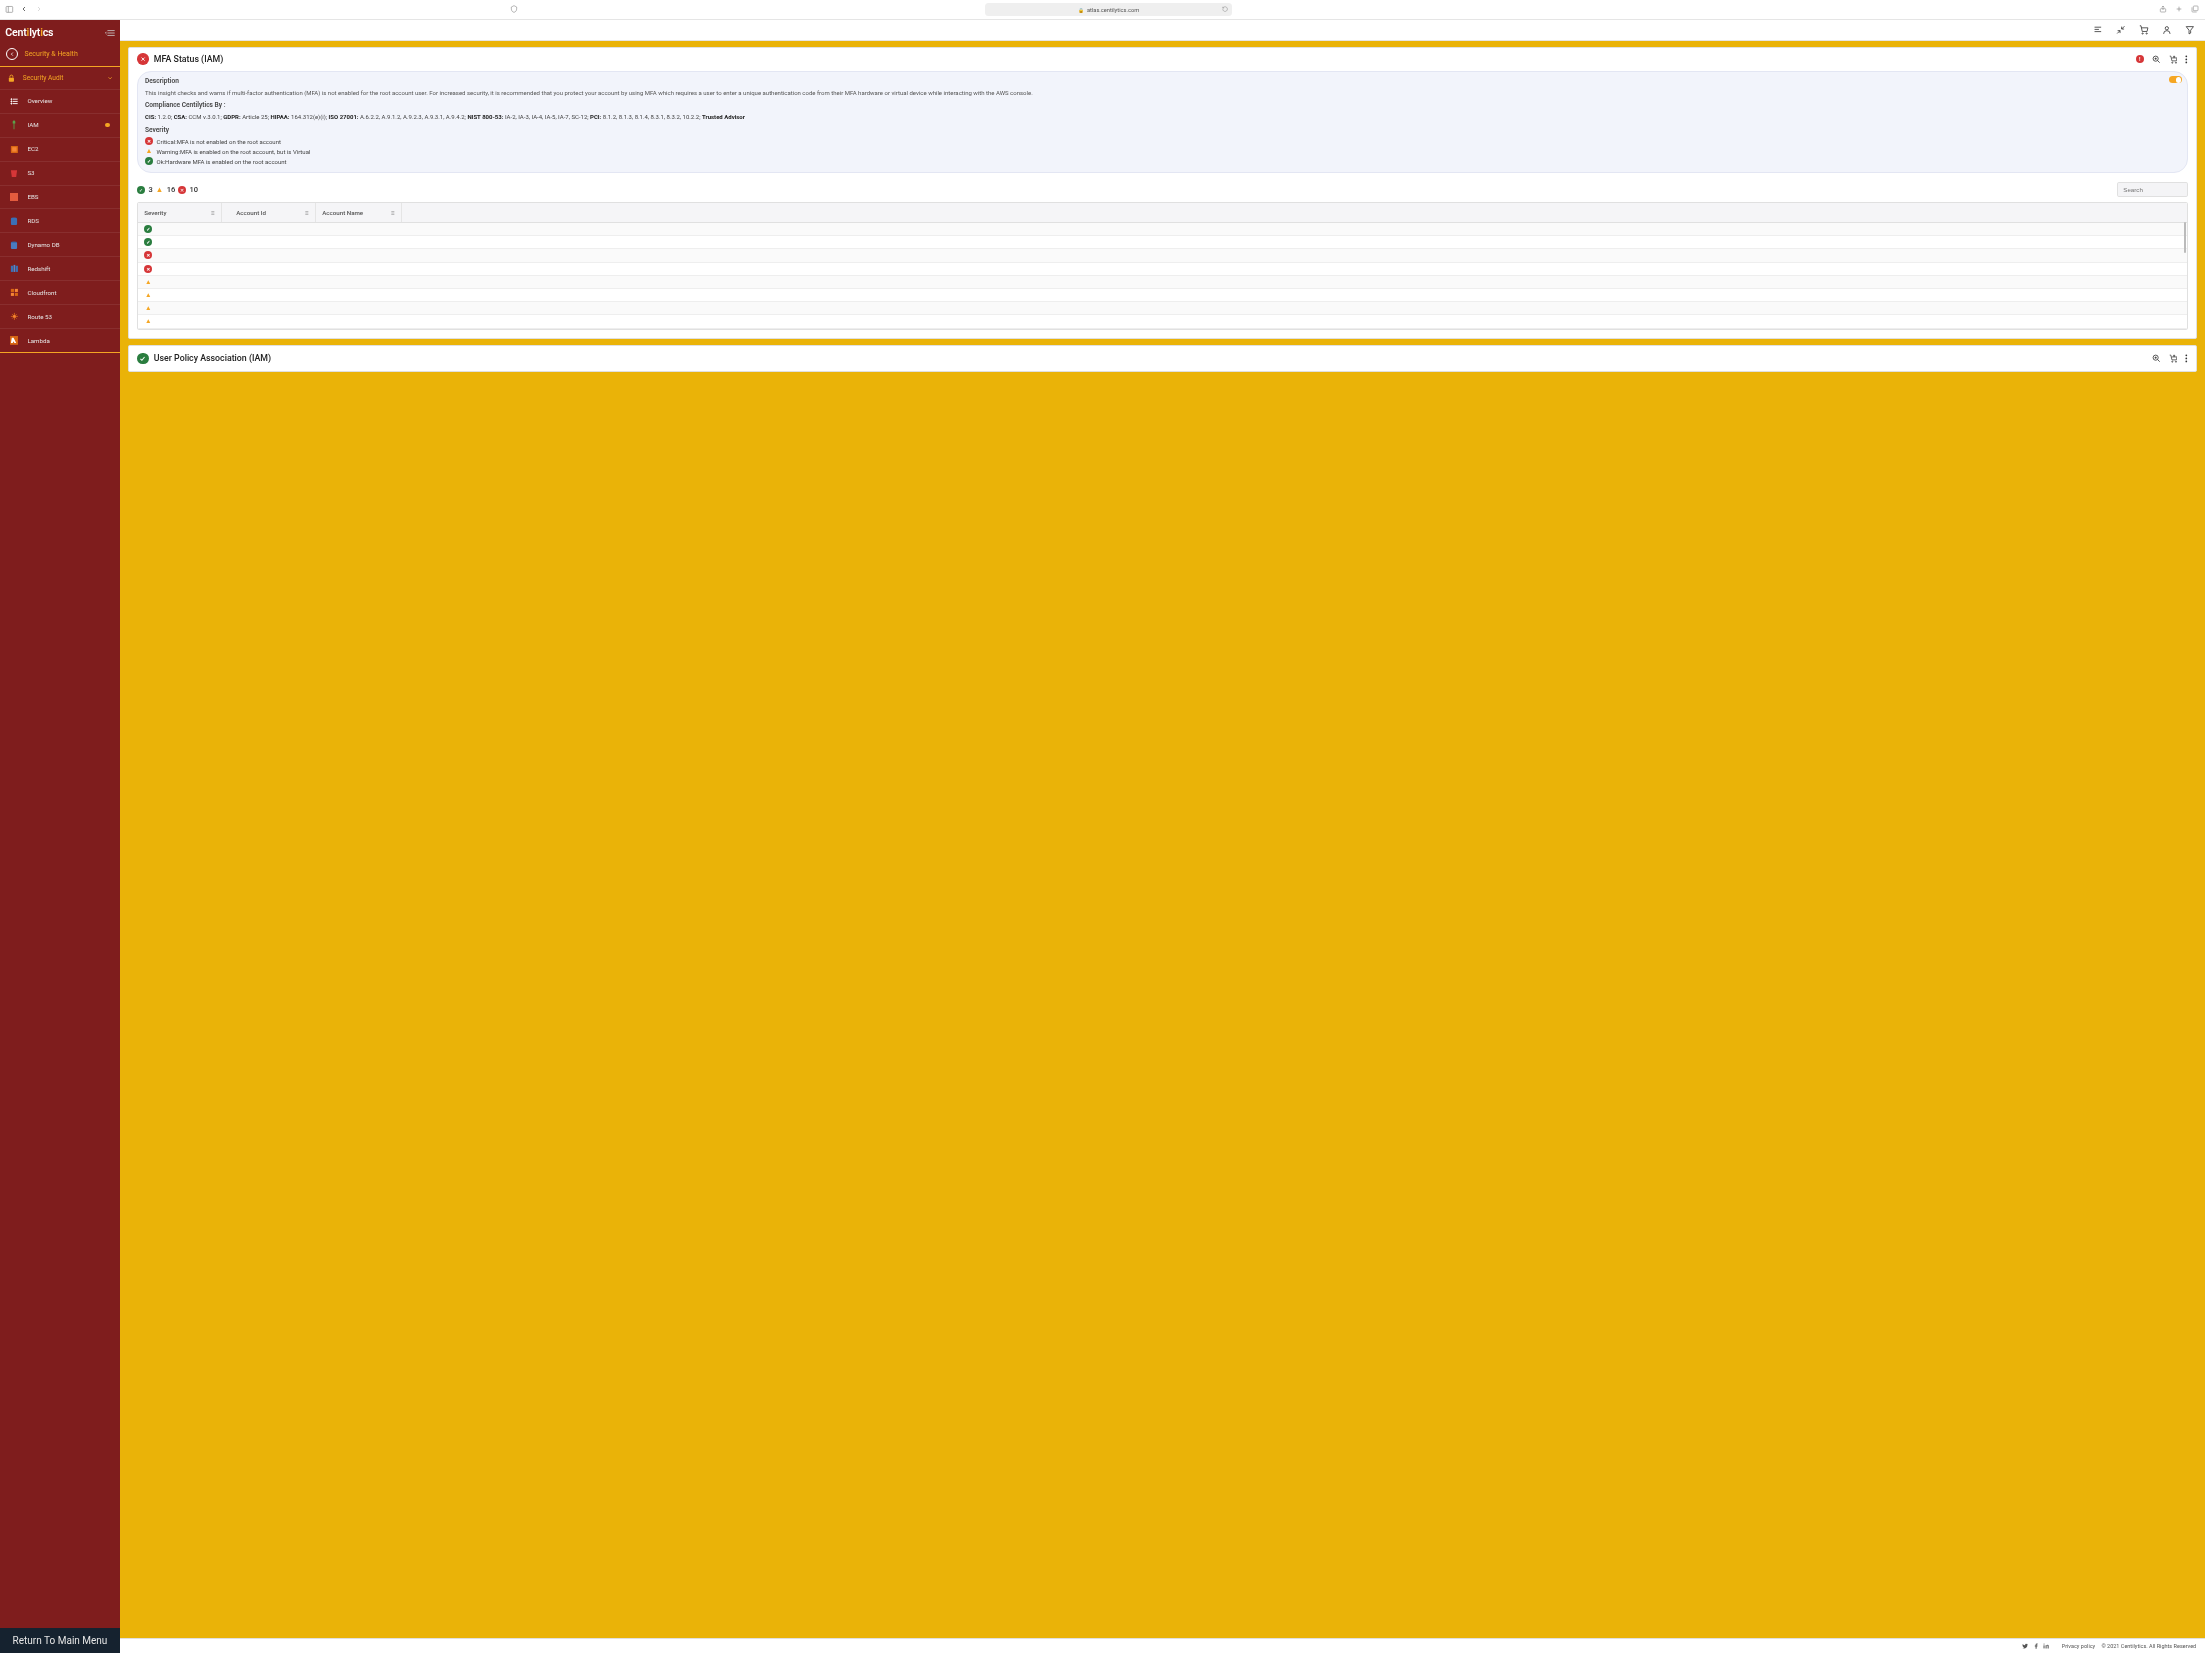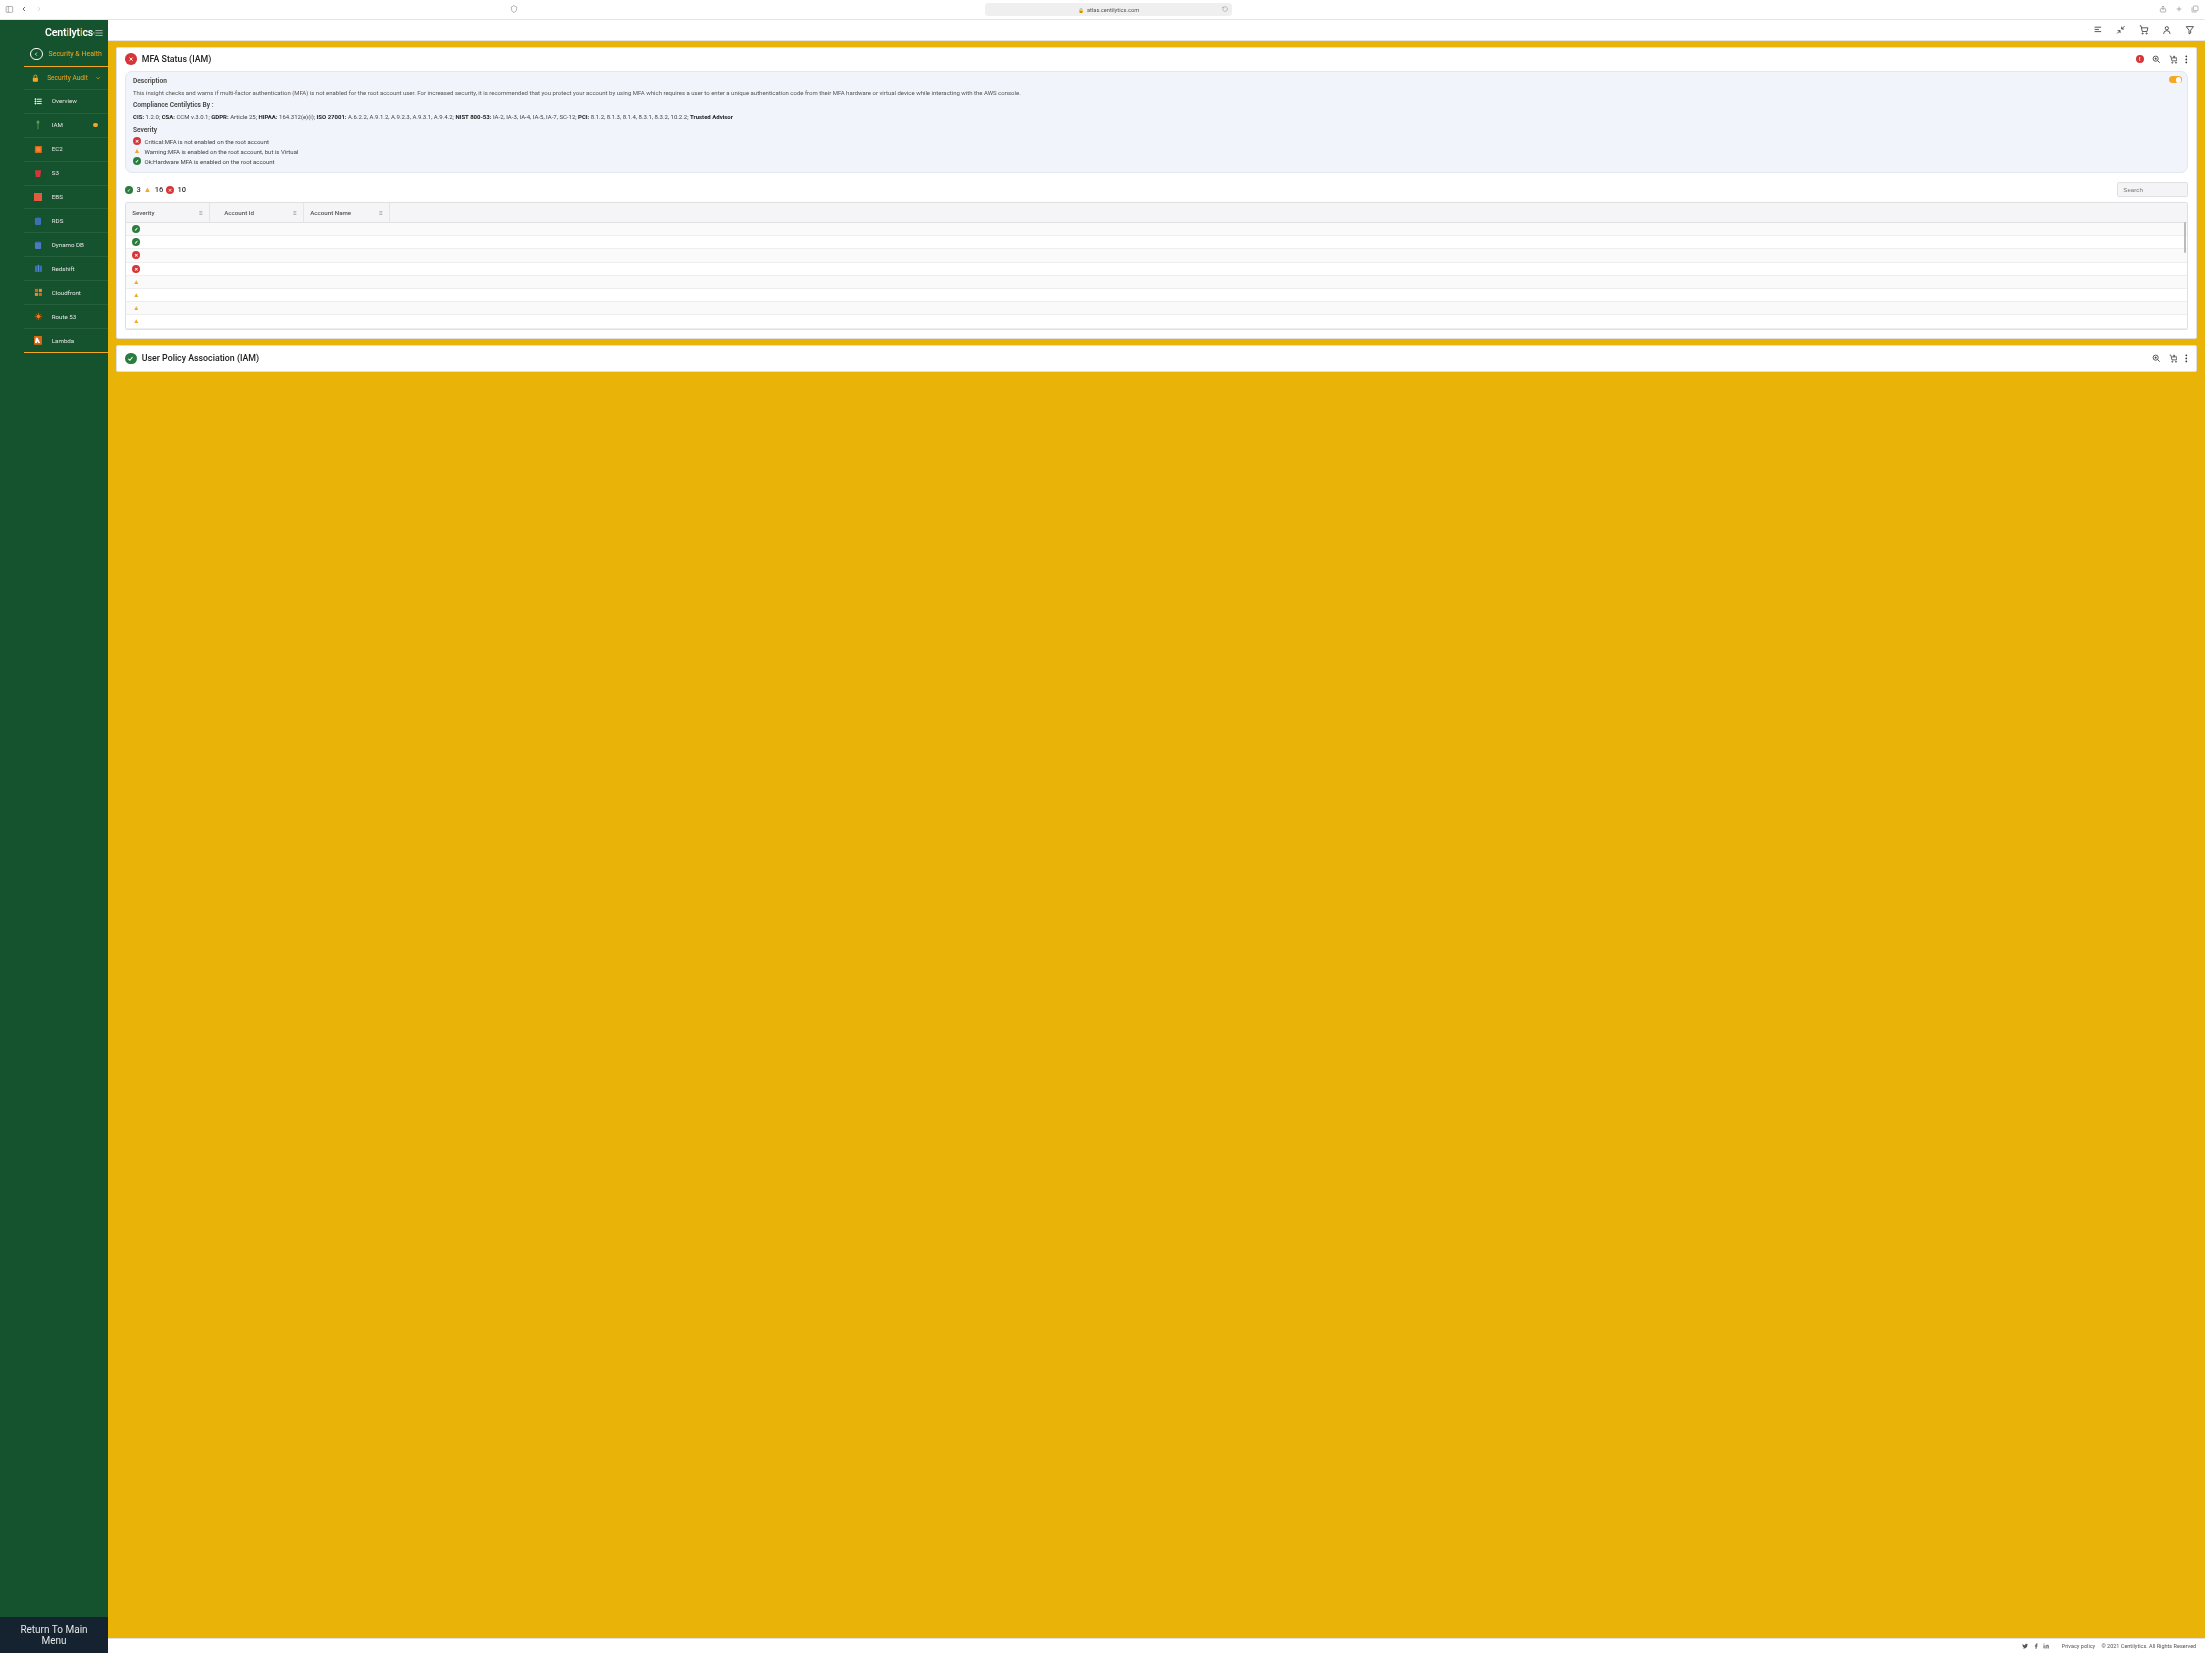--- a/index.html
+++ b/index.html
@@ -10,21 +10,21 @@
 .browser-nav { display: flex; gap: 6.2px; align-items: center; }
 .browser-icon { width: 8.8px; height: 8.8px; color: #888; cursor: pointer; }
 .browser-icon.active { color: #333; }
 .url-bar { flex: 0 0 247px; margin: 0 auto; background: #efefef; border-radius: 3.5px; height: 13.2px; display: flex; align-items: center; justify-content: center; font-size: 5.7px; color: #555; position: relative; }
 .url-bar .lock { margin-right: 2.6px; font-size: 4.9px; }
 .url-bar .refresh { position: absolute; right: 4.4px; color: #888; }
 .browser-right { display: flex; gap: 7px; margin-left: auto; }
 
 
 .app { display: flex; height: calc(100vh - 20px); }
-.sidebar { width: 108px; background: #14532d; color: #fff; display: flex; flex-direction: column; position: relative; align-items: flex-end; }
+.sidebar { width: 120px; background: #7f1d1d; color: #fff; display: flex; flex-direction: column; position: relative; }
 .sb-header { display: flex; align-items: center; padding: 6.2px 5.3px 4.4px 5.3px; justify-content: space-between; }
 .logo { font-size: 10.6px; font-weight: 600; letter-spacing: -0.2px; color: #fff; display: flex; align-items: baseline; }
 .logo .dotx { color: #f5a623; }
 .sb-collapse { color: #ccc; }
 .sb-section { display: flex; align-items: center; gap: 6px; padding: 4.4px 6.2px 6.2px 6.2px; color: #f5a623; font-size: 7px; }
 .sb-back-circle { width: 12.3px; height: 12.3px; border: 0.9px solid #fff; border-radius: 50%; display: flex; align-items: center; justify-content: center; color: #fff; font-size: 6.2px; }
 .sb-group { border: 0.4px solid #f5a623; border-left: none; border-right: none; margin: 0; }
 .sb-group-header { display: flex; align-items: center; padding: 6.2px 7px; color: #f5a623; font-size: 6.6px; gap: 7px; cursor: pointer; }
 .sb-group-header .chev { margin-left: auto; }
 .sb-item { display: flex; align-items: center; padding: 6.2px 7px 6.2px 8.8px; gap: 8px; color: #e5e5e5; font-size: 6.2px; border-top: 0.4px solid rgba(255,255,255,0.08); cursor: pointer; }
@@ -41,21 +41,21 @@
 .card { background: #fff; border: 0.4px solid #e0e0e0; border-radius: 1.8px; margin-bottom: 6.2px; }
 .card-header { display: flex; align-items: center; padding: 5.3px 8px 3.5px 8px; gap: 5.3px; }
 .status-circle { width: 11.5px; height: 11.5px; border-radius: 50%; display: flex; align-items: center; justify-content: center; color: #fff; font-weight: bold; flex-shrink: 0; }
 .status-circle.crit { background: #d63638; }
 .status-circle.ok { background: #2a7d3f; }
 .card-title { font-size: 8.8px; font-weight: 500; color: #222; }
 .card-actions { margin-left: auto; display: flex; gap: 8px; align-items: center; color: #333; }
 .card-actions .act { cursor: pointer; }
 .alert-badge { width: 8px; height: 8px; background: #d63638; border-radius: 50%; color: #fff; display: flex; align-items: center; justify-content: center; font-size: 5.3px; font-weight: bold; }
 
-.desc-box { margin: 2.6px 8px 5.3px 8px; background: #f2f4fb; border: 0.4px solid #e3e6f3; border-radius: 7px; padding: 5.3px 7px; position: relative; }
+.desc-box { margin: 2.6px 8px 5.3px 8px; background: #f2f4fb; border: 0.4px solid #e3e6f3; border-radius: 14px; padding: 5.3px 7px; position: relative; }
 .desc-box h4 { font-size: 6.6px; color: #444; margin-bottom: 2.6px; font-weight: 600; }
 .desc-box p { font-size: 6px; color: #555; line-height: 1.5; margin-bottom: 4.4px; }
 .desc-box .compl { font-size: 6px; color: #444; line-height: 1.6; }
 .desc-box .compl b { font-weight: 700; color: #222; }
 .toggle { position: absolute; top: 4.4px; right: 5.3px; width: 12.3px; height: 7px; background: #f5a623; border-radius: 3.5px; cursor: pointer; }
 .toggle::after { content: ''; position: absolute; width: 5.3px; height: 5.3px; background: #fff; border-radius: 50%; top: 0.9px; right: 0.9px; }
 
 .sev-list { margin-top: 3.5px; }
 .sev-row { display: flex; align-items: center; gap: 3.5px; margin-bottom: 1.8px; font-size: 6px; color: #444; }
 .sev-icon { width: 8px; height: 8px; border-radius: 50%; display: flex; align-items: center; justify-content: center; color: #fff; font-size: 4.9px; font-weight: bold; flex-shrink: 0; }

